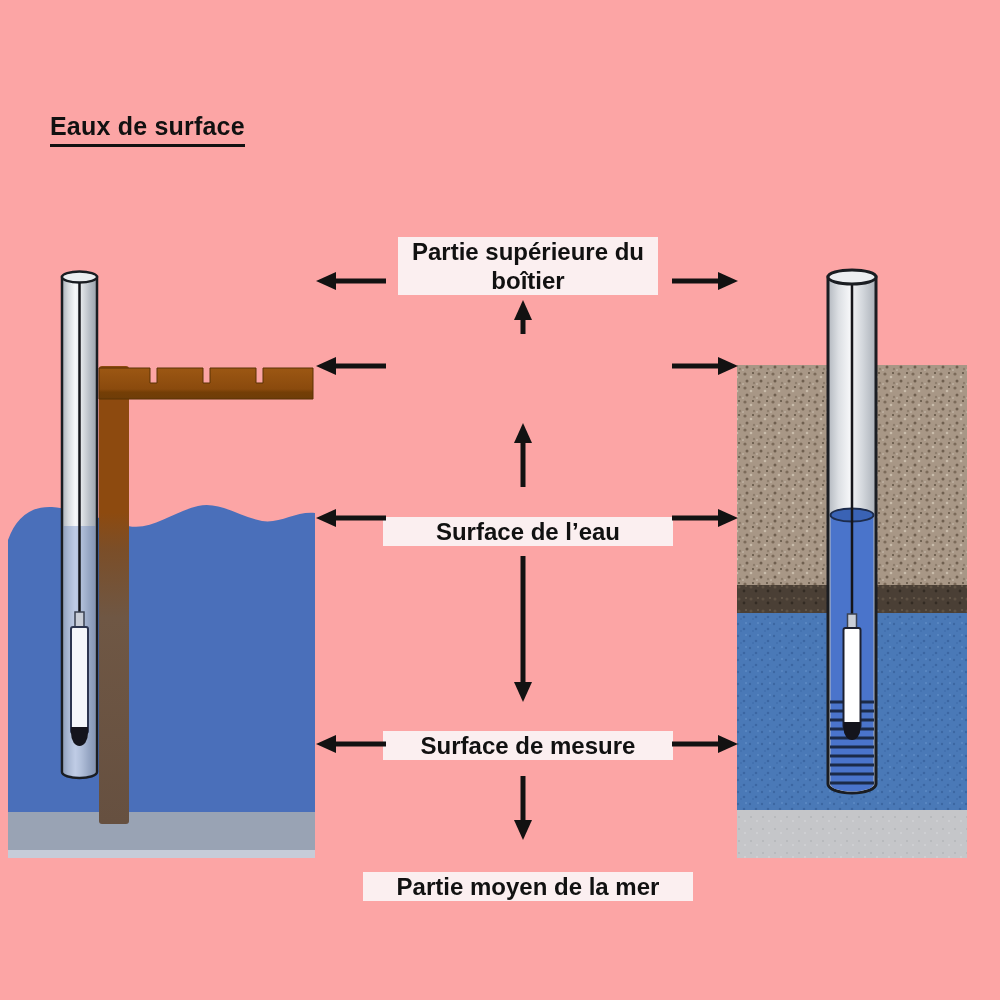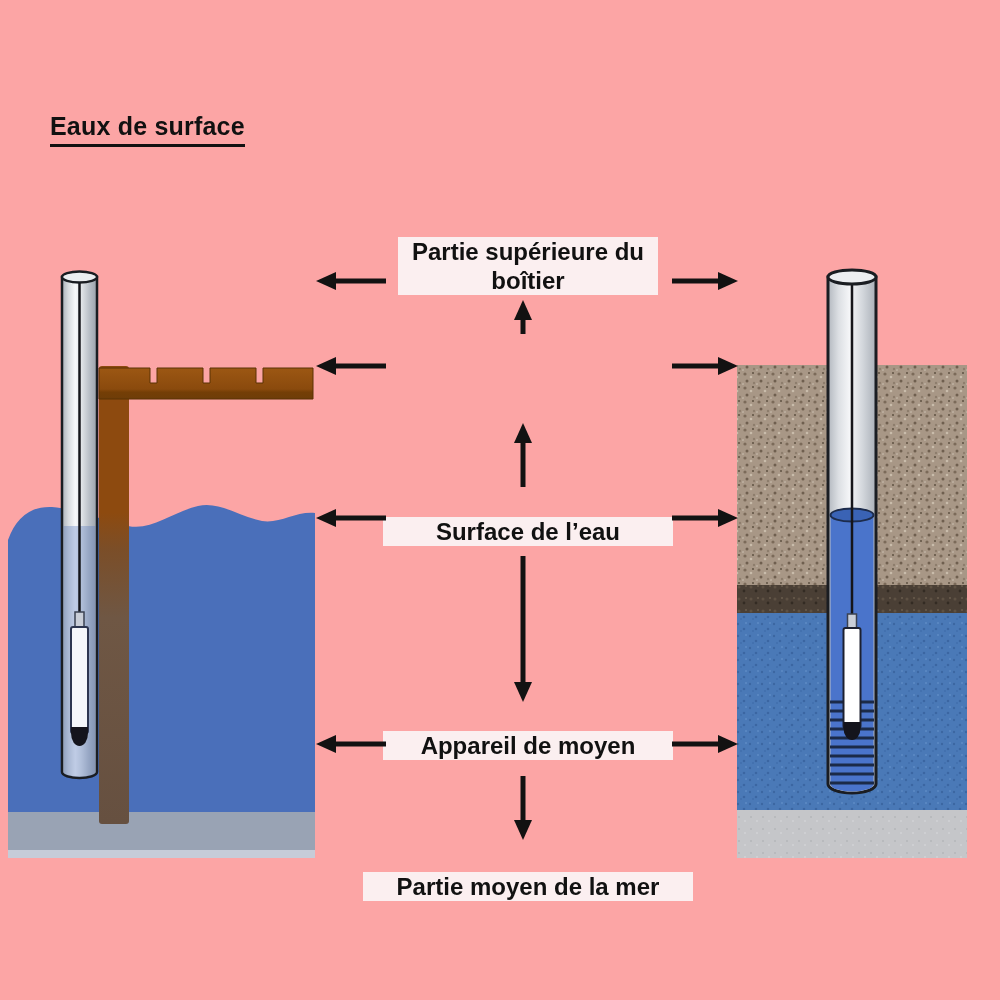--- a/index.html
+++ b/index.html
@@ -29,21 +29,21 @@
 </style>
 </head>
 <body>
 
 <div class="canvas">
 
   <h2 class="title title-left">Eaux de surface</h2>
 
   <div class="diagram-label lbl-casing">Partie supérieure du boîtier</div>
   <div class="diagram-label lbl-water">Surface de l’eau</div>
-  <div class="diagram-label lbl-device">Appareil de moyen</div>
+  <div class="diagram-label lbl-device">Surface de mesure</div>
   <div class="diagram-label lbl-sea">Partie moyen de la mer</div>
 
   <svg class="illus-left" width="340" height="620" viewBox="0 0 340 620">
     <defs>
       <linearGradient id="pipeGradL" x1="0" y1="0" x2="1" y2="0">
         <stop offset="0" stop-color="#aab0b8"></stop>
           <stop offset="0.18" stop-color="#d7dade"></stop>
         <stop offset="0.38" stop-color="#f7f8fa"></stop>
           <stop offset="0.55" stop-color="#e2e5e9"></stop>
         <stop offset="0.78" stop-color="#b9bfc7"></stop>

